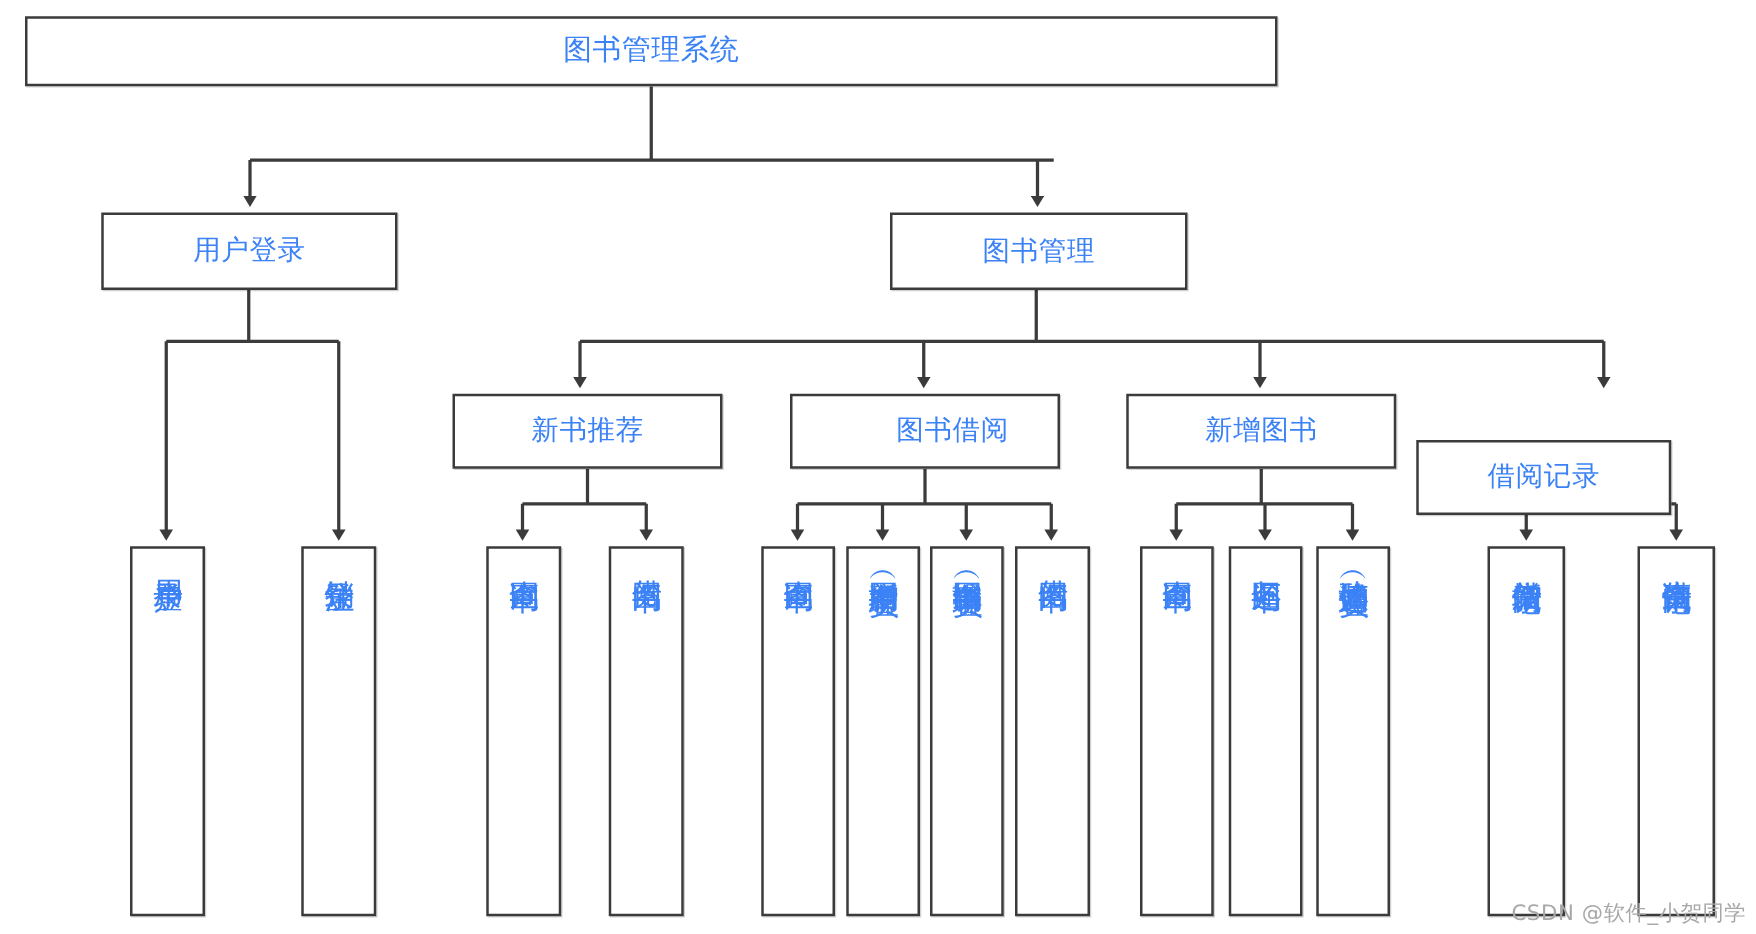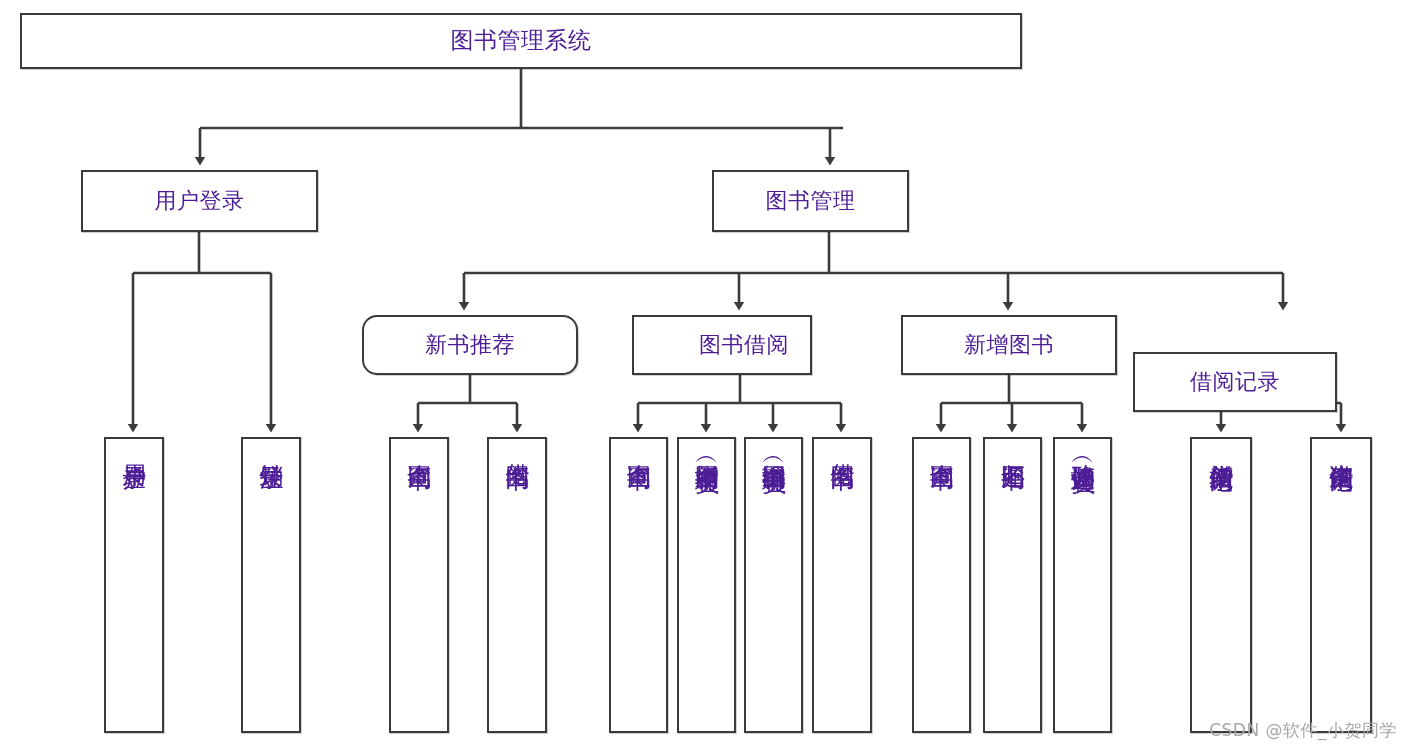--- a/index.html
+++ b/index.html
@@ -27,21 +27,21 @@
     pointer-events: none;
   }
   .node {
     position: absolute;
     box-sizing: border-box;
     border: 2.6px solid #3b3b3b;
     background: #ffffff;
     display: flex;
     align-items: center;
     justify-content: center;
-    color: #4c1d95;
+    color: #3b82f6;
     box-shadow: 1px 1px 0 rgba(0,0,0,0.18);
   }
   .node .label {
     display: block;
     text-align: center;
     line-height: 1.18;
     letter-spacing: 0.5px;
   }
   
   .node.h .label {
@@ -130,28 +130,28 @@
     </g>
   </svg>
 
   <div class="node h root" style="left: 20px; top: 13px; width: 1002px; height: 56px;">
     <span class="label">图书管理系统</span>
   </div>
 
   <div class="node h" style="left: 81px; top: 170px; width: 237px; height: 62px;">
     <span class="label">用户登录</span>
   </div>
-  <div class="node h" style="left: 712px; top: 170px; width: 197px; height: 62px; font-family: Liberation Serif, serif;">
+  <div class="node h" style="left: 712px; top: 170px; width: 238px; height: 62px; font-family: Liberation Serif, serif;">
     <span class="label">图书管理</span>
   </div>
 
-  <div class="node h" style="left: 362px; top: 315px; width: 216px; height: 60px; border-radius: 15px;">
+  <div class="node h" style="left: 362px; top: 315px; width: 216px; height: 60px;">
     <span class="label">新书推荐</span>
   </div>
-  <div class="node h" style="left: 632px; top: 315px; width: 180px; height: 60px; padding-left: 44px;">
+  <div class="node h" style="left: 632px; top: 315px; width: 216px; height: 60px; padding-left: 44px;">
     <span class="label">图书借阅</span>
   </div>
   <div class="node h" style="left: 901px; top: 315px; width: 216px; height: 60px;">
     <span class="label">新增图书</span>
   </div>
   <div class="node h" style="left: 1133px; top: 315px; width: 204px; height: 60px; margin-top: 37px;">
     <span class="label">借阅记录</span>
   </div>
 
   <div id="leaf-host">

